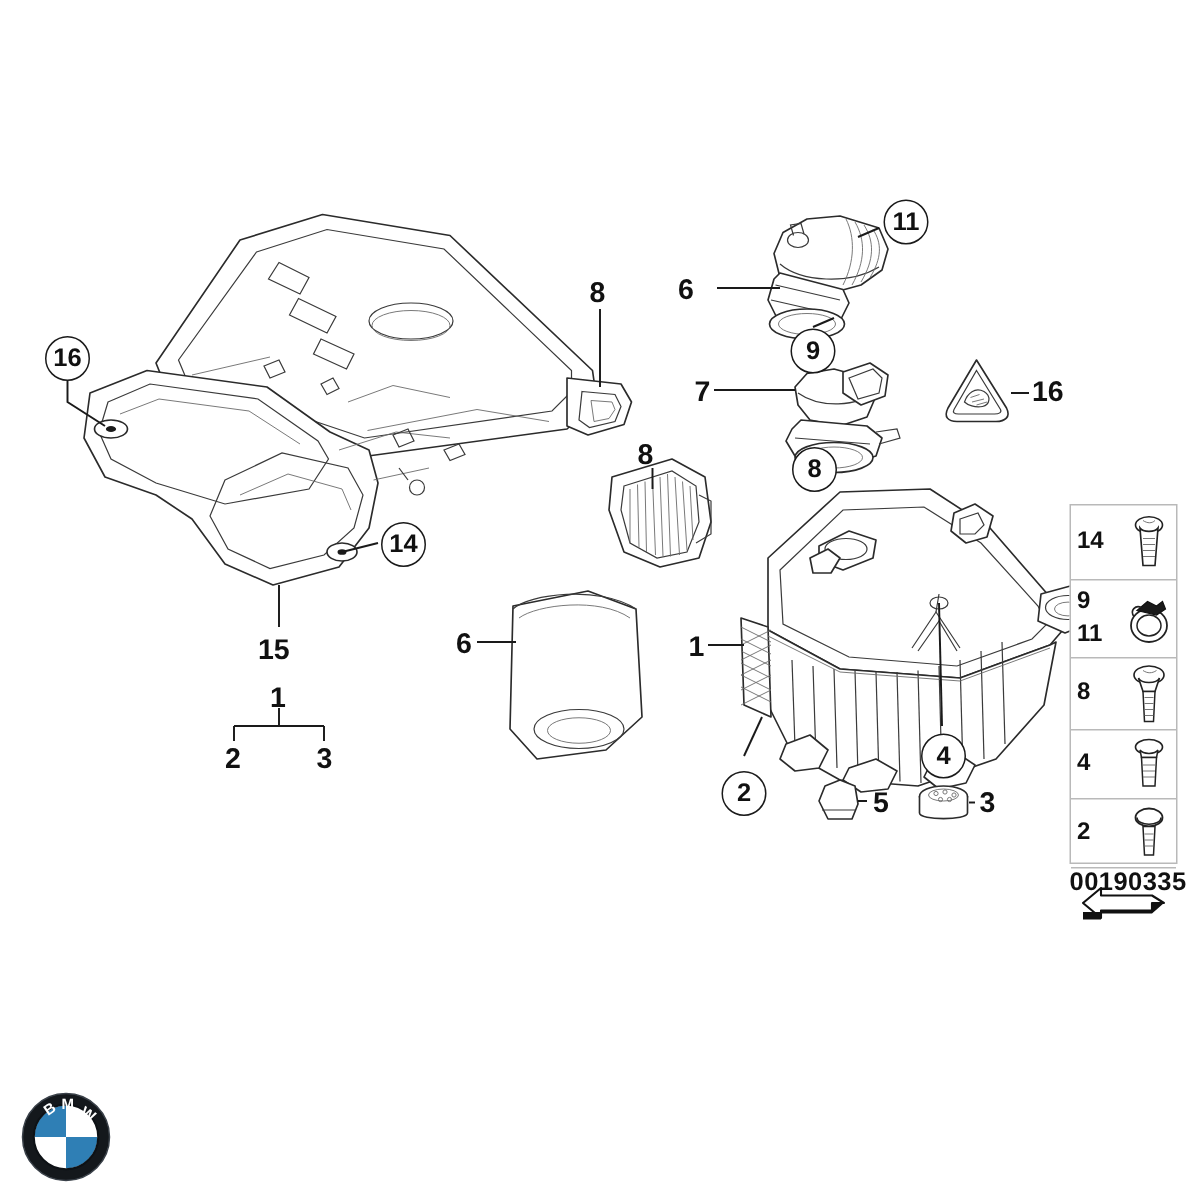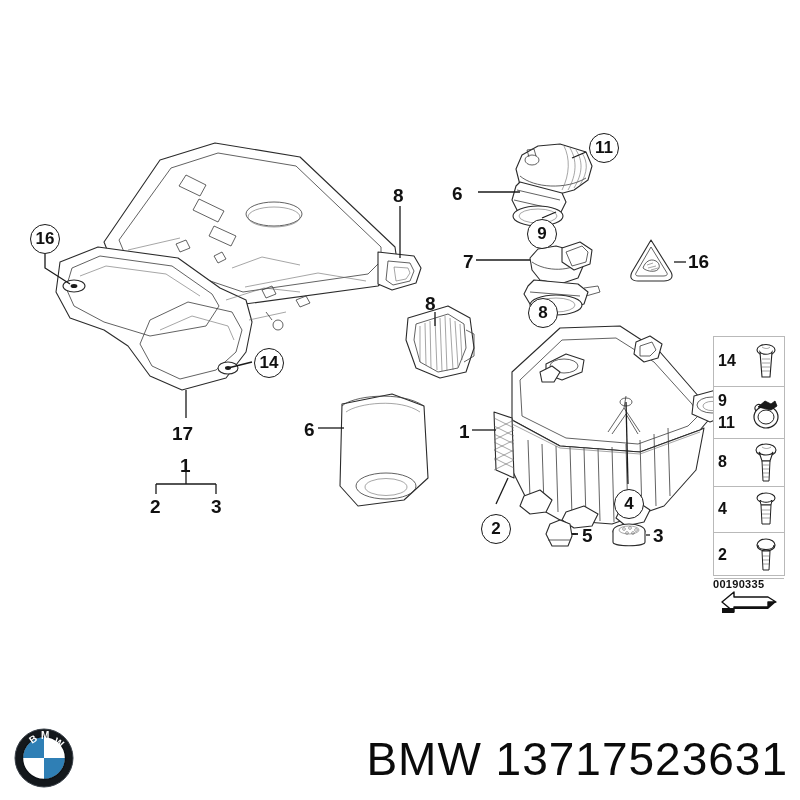--- a/index.html
+++ b/index.html
@@ -39,22 +39,22 @@
     position:relative;width:100%;border-bottom:1px solid #b9b9b9;
     box-sizing:border-box;display:flex;align-items:center;
   }
   .lrow:last-child{border-bottom:none;}
   .lnum{
     width:30px;flex:0 0 30px;text-align:left;padding-left:4px;
     font-weight:bold;font-size:16px;color:#111;line-height:1.05;
   }
   .lico{flex:1;display:flex;align-items:center;justify-content:center;}
   #diagid{
-    position:absolute;left:713px;top:578px;width:72px;text-align:left;
-    font-size:11px;font-weight:bold;color:#111;letter-spacing:.3px;
+    position:absolute;left:713px;top:578px;width:72px;text-align:right;
+    font-size:17px;font-weight:bold;color:#111;letter-spacing:.3px;
   }
   .shape{fill:#ffffff;stroke:#2b2b2b;stroke-width:1.1;
          stroke-linejoin:round;stroke-linecap:round;}
   .thin{fill:none;stroke:#3a3a3a;stroke-width:.8;}
   .hair{fill:none;stroke:#6a6a6a;stroke-width:.6;}
   .lead{stroke:#1a1a1a;stroke-width:1.3;fill:none;}
   .dark{fill:#1a1a1a;}
 </style>
 </head>
 <body>
@@ -312,21 +312,21 @@
       <path class="lead" d="M574 534 L572 534"></path>
       <path class="lead" d="M572 534 L576 534"></path>
       <path class="lead" d="M573 534 L576 534 M576 534 L578 534"></path>
       <path class="lead" d="M572 534 L578 534"></path>
 
       <path class="lead" d="M646 535 L650 535"></path>
     </g>
   </svg>
 
   <div class="lbl lbl-plain" style="left:393px;top:186px;">8</div>
-  <div class="lbl lbl-plain" style="left:172px;top:424px;">17</div>
+  <div class="lbl lbl-plain" style="left:172px;top:424px;">15</div>
   <div class="lbl lbl-plain" style="left:180px;top:456px;">1</div>
   <div class="lbl lbl-plain" style="left:150px;top:497px;">2</div>
   <div class="lbl lbl-plain" style="left:211px;top:497px;">3</div>
   <div class="lbl lbl-plain" style="left:304px;top:420px;">6</div>
   <div class="lbl lbl-plain" style="left:425px;top:294px;">8</div>
   <div class="lbl lbl-plain" style="left:452px;top:184px;">6</div>
   <div class="lbl lbl-plain" style="left:463px;top:252px;">7</div>
   <div class="lbl lbl-plain" style="left:688px;top:252px;">16</div>
   <div class="lbl lbl-plain" style="left:459px;top:422px;">1</div>
   <div class="lbl lbl-plain" style="left:582px;top:526px;">5</div>
@@ -442,15 +442,14 @@
       <rect x="30" y="9" width="21" height="21" fill="#ffffff"></rect>
       <rect x="9" y="30" width="21" height="21" fill="#ffffff"></rect>
       <rect x="30" y="30" width="21" height="21" fill="#2f7fb5"></rect>
     </g>
     <circle cx="30" cy="30" r="21.5" fill="none" stroke="#0d1115" stroke-width="1.4"></circle>
     <text x="18" y="16" fill="#ffffff" font-size="10" font-weight="bold" font-family="Liberation Sans, sans-serif" transform="rotate(-34 18 16)">B</text>
     <text x="27" y="11" fill="#ffffff" font-size="10" font-weight="bold" font-family="Liberation Sans, sans-serif">M</text>
     <text x="39" y="15" fill="#ffffff" font-size="10" font-weight="bold" font-family="Liberation Sans, sans-serif" transform="rotate(33 39 15)">W</text>
   </svg>
 
-  <div id="title">BMW 13717523631</div>
 
 </div>
 
 </body></html>

